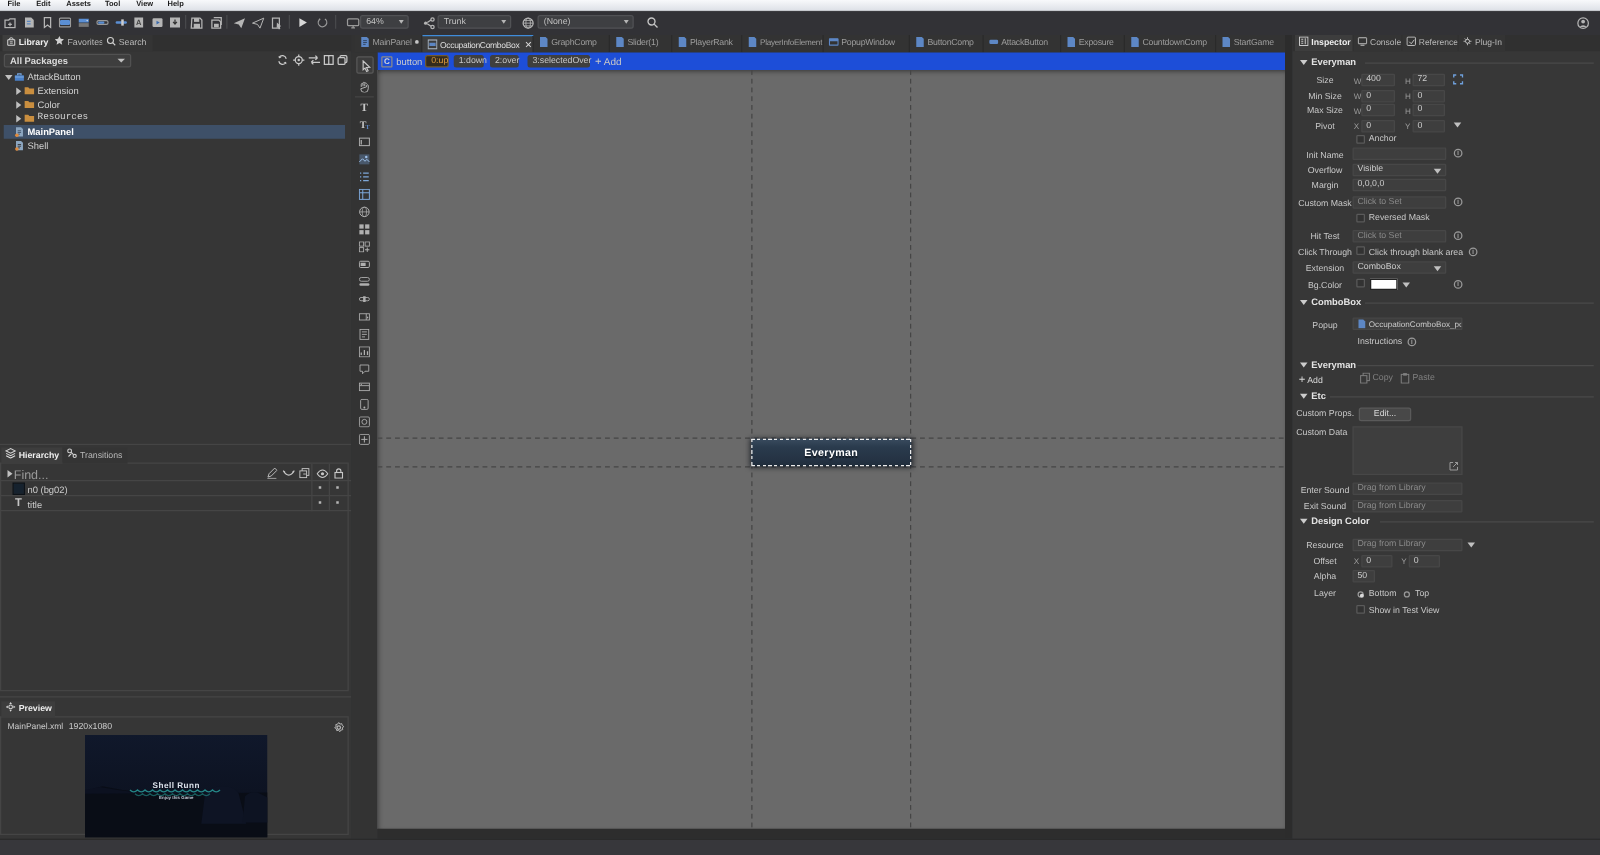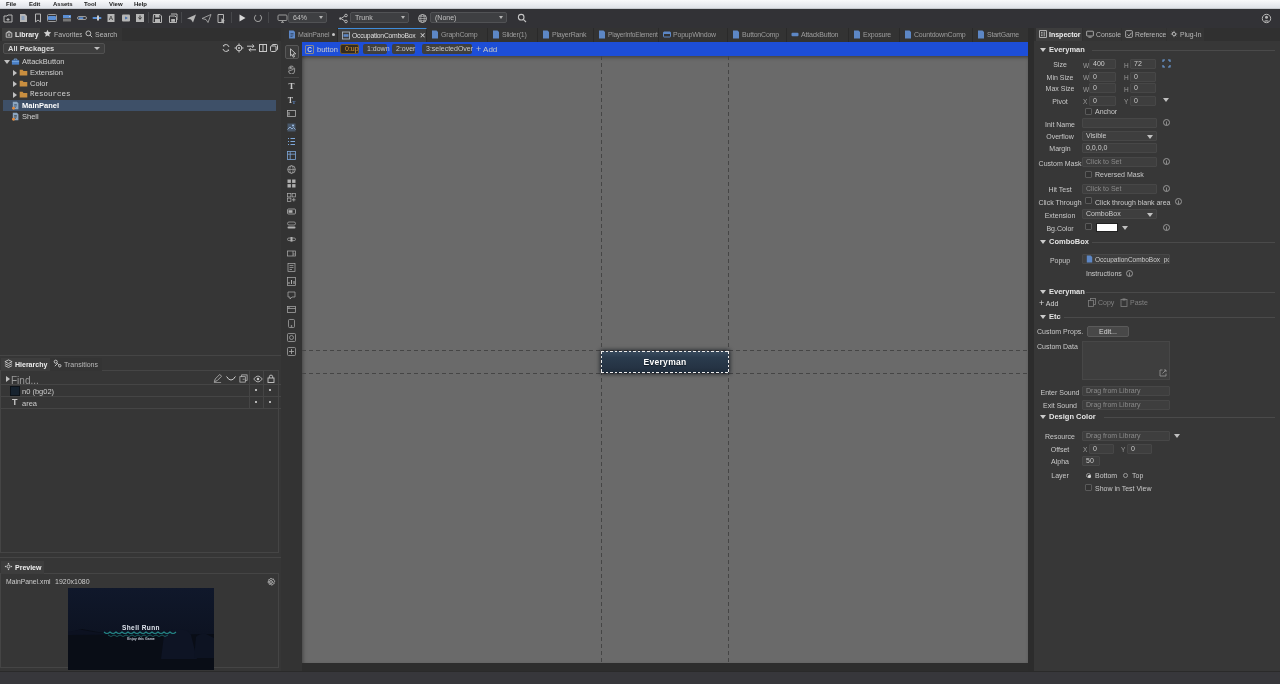--- a/index.html
+++ b/index.html
@@ -348,21 +348,21 @@
   <div class="abs" style="left:263px; top:15px; width:1px; height:38px; background:#454545;"></div>
   <div class="abs" style="left:0; top:29px; width:281px; height:11px;">
     <span class="abs" style="left:11px; top:1.5px; width:8px; height:8px; background:#16222e; outline:1px solid #0c1218;"></span>
     <span class="abs" style="left:22px; top:1.5px; font-size:7.5px; color:#cccccc;">n0 (bg02)</span>
     <span class="abs" style="left:255px; top:4px; width:1.5px; height:1.5px; background:#b5b5b5;"></span>
     <span class="abs" style="left:269px; top:4px; width:1.5px; height:1.5px; background:#b5b5b5;"></span>
   </div>
   <div class="abs" style="left:0; top:40px; width:281px; height:1px; background:#454545;"></div>
   <div class="abs" style="left:0; top:41px; width:281px; height:11px;">
     <span class="abs" style="left:12px; top:0; font-size:9px; color:#c5c5c5; font-weight:700;">T</span>
-    <span class="abs" style="left:22px; top:1.5px; font-size:7.5px; color:#cccccc;">area</span>
+    <span class="abs" style="left:22px; top:1.5px; font-size:7.5px; color:#cccccc;">title</span>
     <span class="abs" style="left:255px; top:4px; width:1.5px; height:1.5px; background:#b5b5b5;"></span>
     <span class="abs" style="left:269px; top:4px; width:1.5px; height:1.5px; background:#b5b5b5;"></span>
   </div>
   <div class="abs" style="left:0; top:52px; width:281px; height:1px; background:#454545;"></div>
 </div>
 <div id="prev">
   <div class="abs" style="left:0px; top:15px; width:279px; height:95px; border:1px solid #454545;"></div>
   <div class="ptab active" style="left:1px; top:3px; width:43px;"><svg class="gly" width="9" height="9" viewBox="0 0 10 10">
         <circle cx="5" cy="5" r="1.6" fill="none" stroke="#d8d8d8" stroke-width="0.9"></circle>
         <path d="M5 0.7 l1.2 1.8 h-2.4z M5 9.3 l1.2-1.8 h-2.4z M0.7 5 l1.8-1.2 v2.4z M9.3 5 l-1.8-1.2 v2.4z" fill="#d8d8d8"></path>

